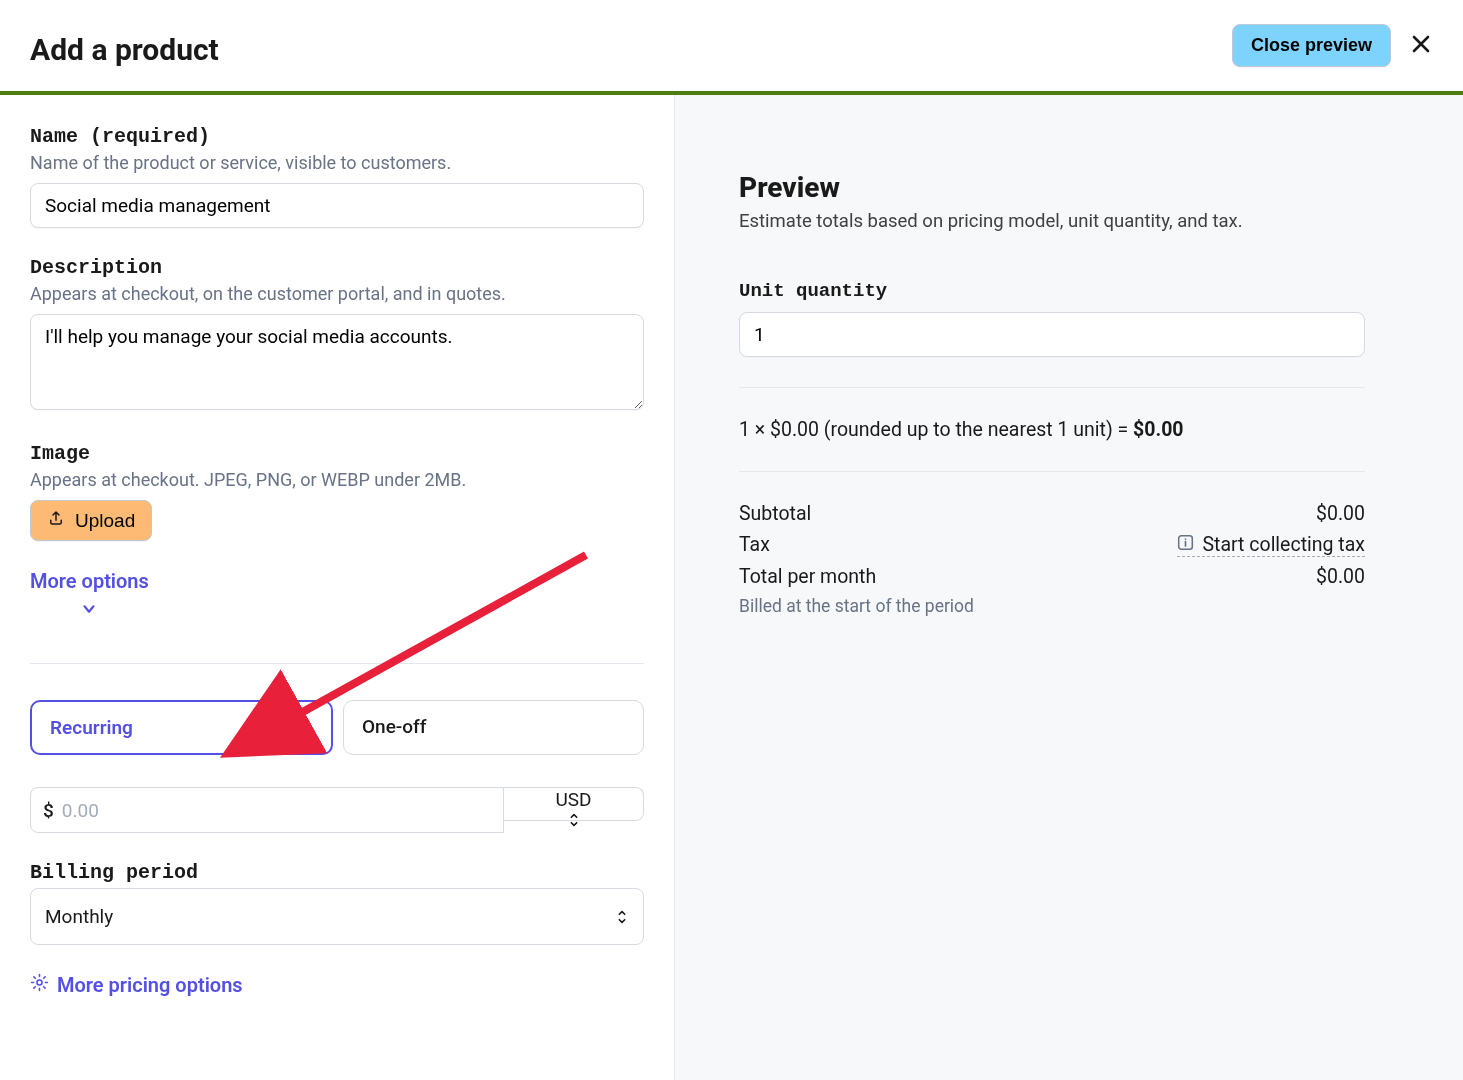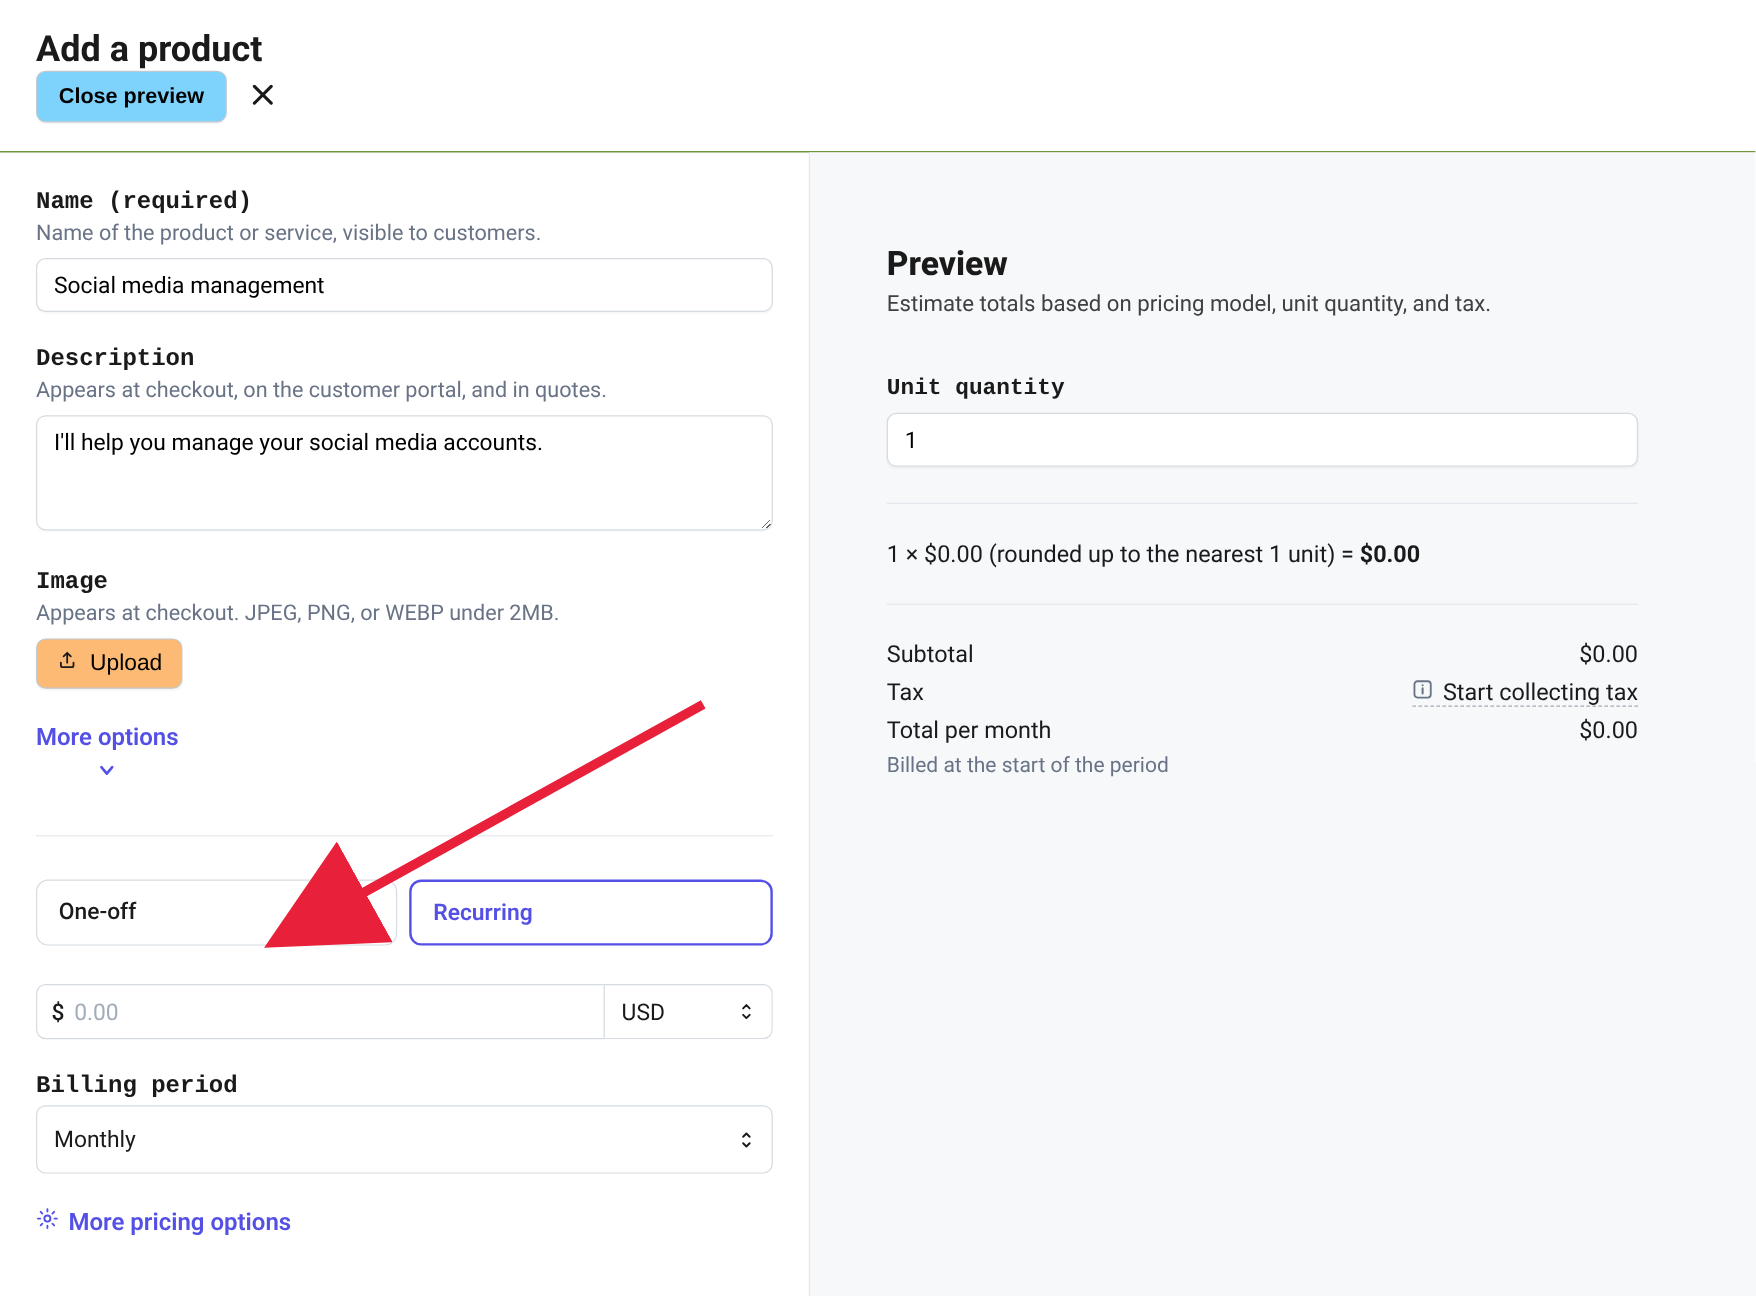--- a/index.html
+++ b/index.html
@@ -6,25 +6,24 @@
   body {
     font-family: -apple-system, BlinkMacSystemFont, "Segoe UI", Roboto, Helvetica, Arial, sans-serif;
     color: #1a1a1a;
     background: #fff;
     width: 1463px;
     height: 1080px;
     overflow: hidden;
   }
   .header {
     display: flex;
-    align-items: flex-start;
+    align-items: flex-end;
     justify-content: space-between;
     padding: 24px 32px 24px 30px;
-    border-bottom: 1px solid #4d7c0f;
-    flex-direction: column;
+    border-bottom: 4px solid #4d7c0f;
   }
   .header h1 { font-size: 30px; font-weight: 700; }
   .header-right { display: flex; align-items: center; gap: 20px; }
   .btn {
     font-size: 18px; font-weight: 700;
     padding: 10px 18px;
     border: 1.5px solid #c0c8d2;
     border-radius: 8px;
     background: #7dd3fc;
     cursor: pointer;
@@ -112,21 +111,22 @@
   .amount-input-wrap input::placeholder { color: #a3acb9; }
   .currency-select {
     width: 140px;
     border: 1.5px solid #d5dbe1;
     border-left: none;
     border-radius: 0 8px 8px 0;
     padding: 0 14px;
     font-size: 19px;
     display: flex; align-items: center; justify-content: space-between;
     cursor: pointer;
-    height: 46px;
+    height: 34px;
+    flex-direction: column;
   }
   .select-display {
     width: 100%;
     border: 1.5px solid #d5dbe1;
     border-radius: 8px;
     padding: 10px 14px;
     font-size: 19px;
     display: flex; justify-content: space-between; align-items: center;
     cursor: pointer;
     height: 57px;
@@ -213,22 +213,22 @@
       <span>
         <svg width="18" height="18" viewBox="0 0 20 20">
             <path d="M5 7l5 6 5-6" stroke="#5450e6" stroke-width="2.4" fill="none" stroke-linecap="round" stroke-linejoin="round"></path>
           </svg>
       </span>
     </div>
 
     <hr class="divider">
 
     <div class="pill-row">
+      <div class="pill selected">Recurring</div>
       <div class="pill">One-off</div>
-      <div class="pill selected">Recurring</div>
     </div>
 
     <div class="field">
       <div class="amount-row">
         <div class="amount-input-wrap">
           <span class="prefix">$</span>
           <input placeholder="0.00" style="">
         </div>
         <div class="currency-select">
           <span>USD</span>

